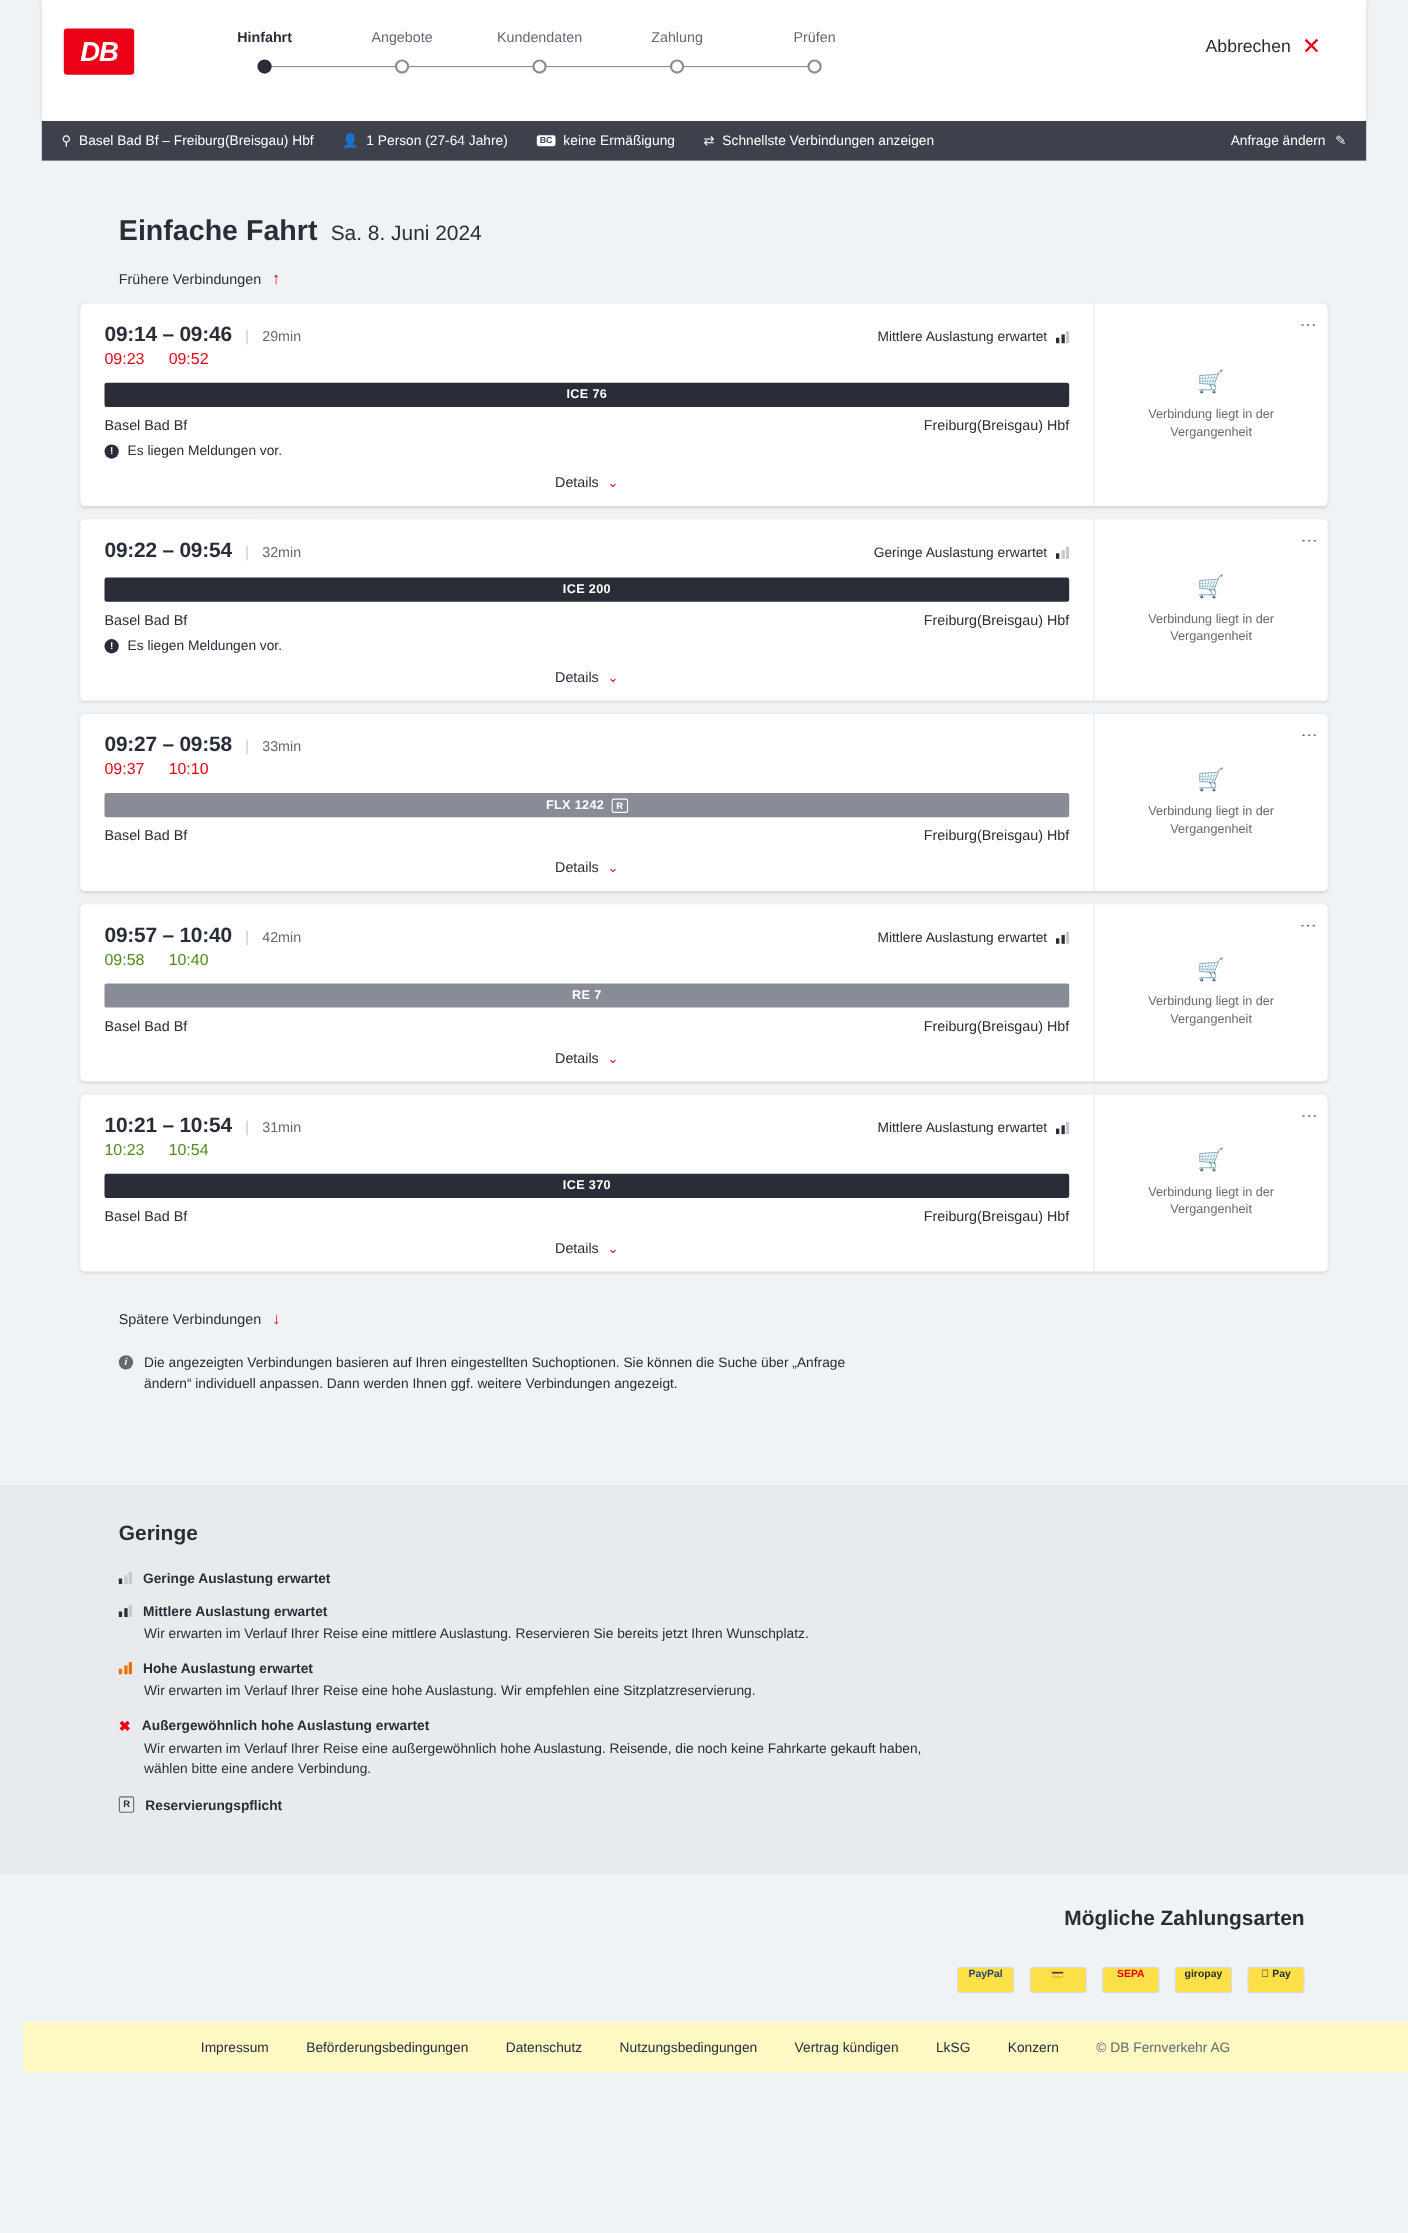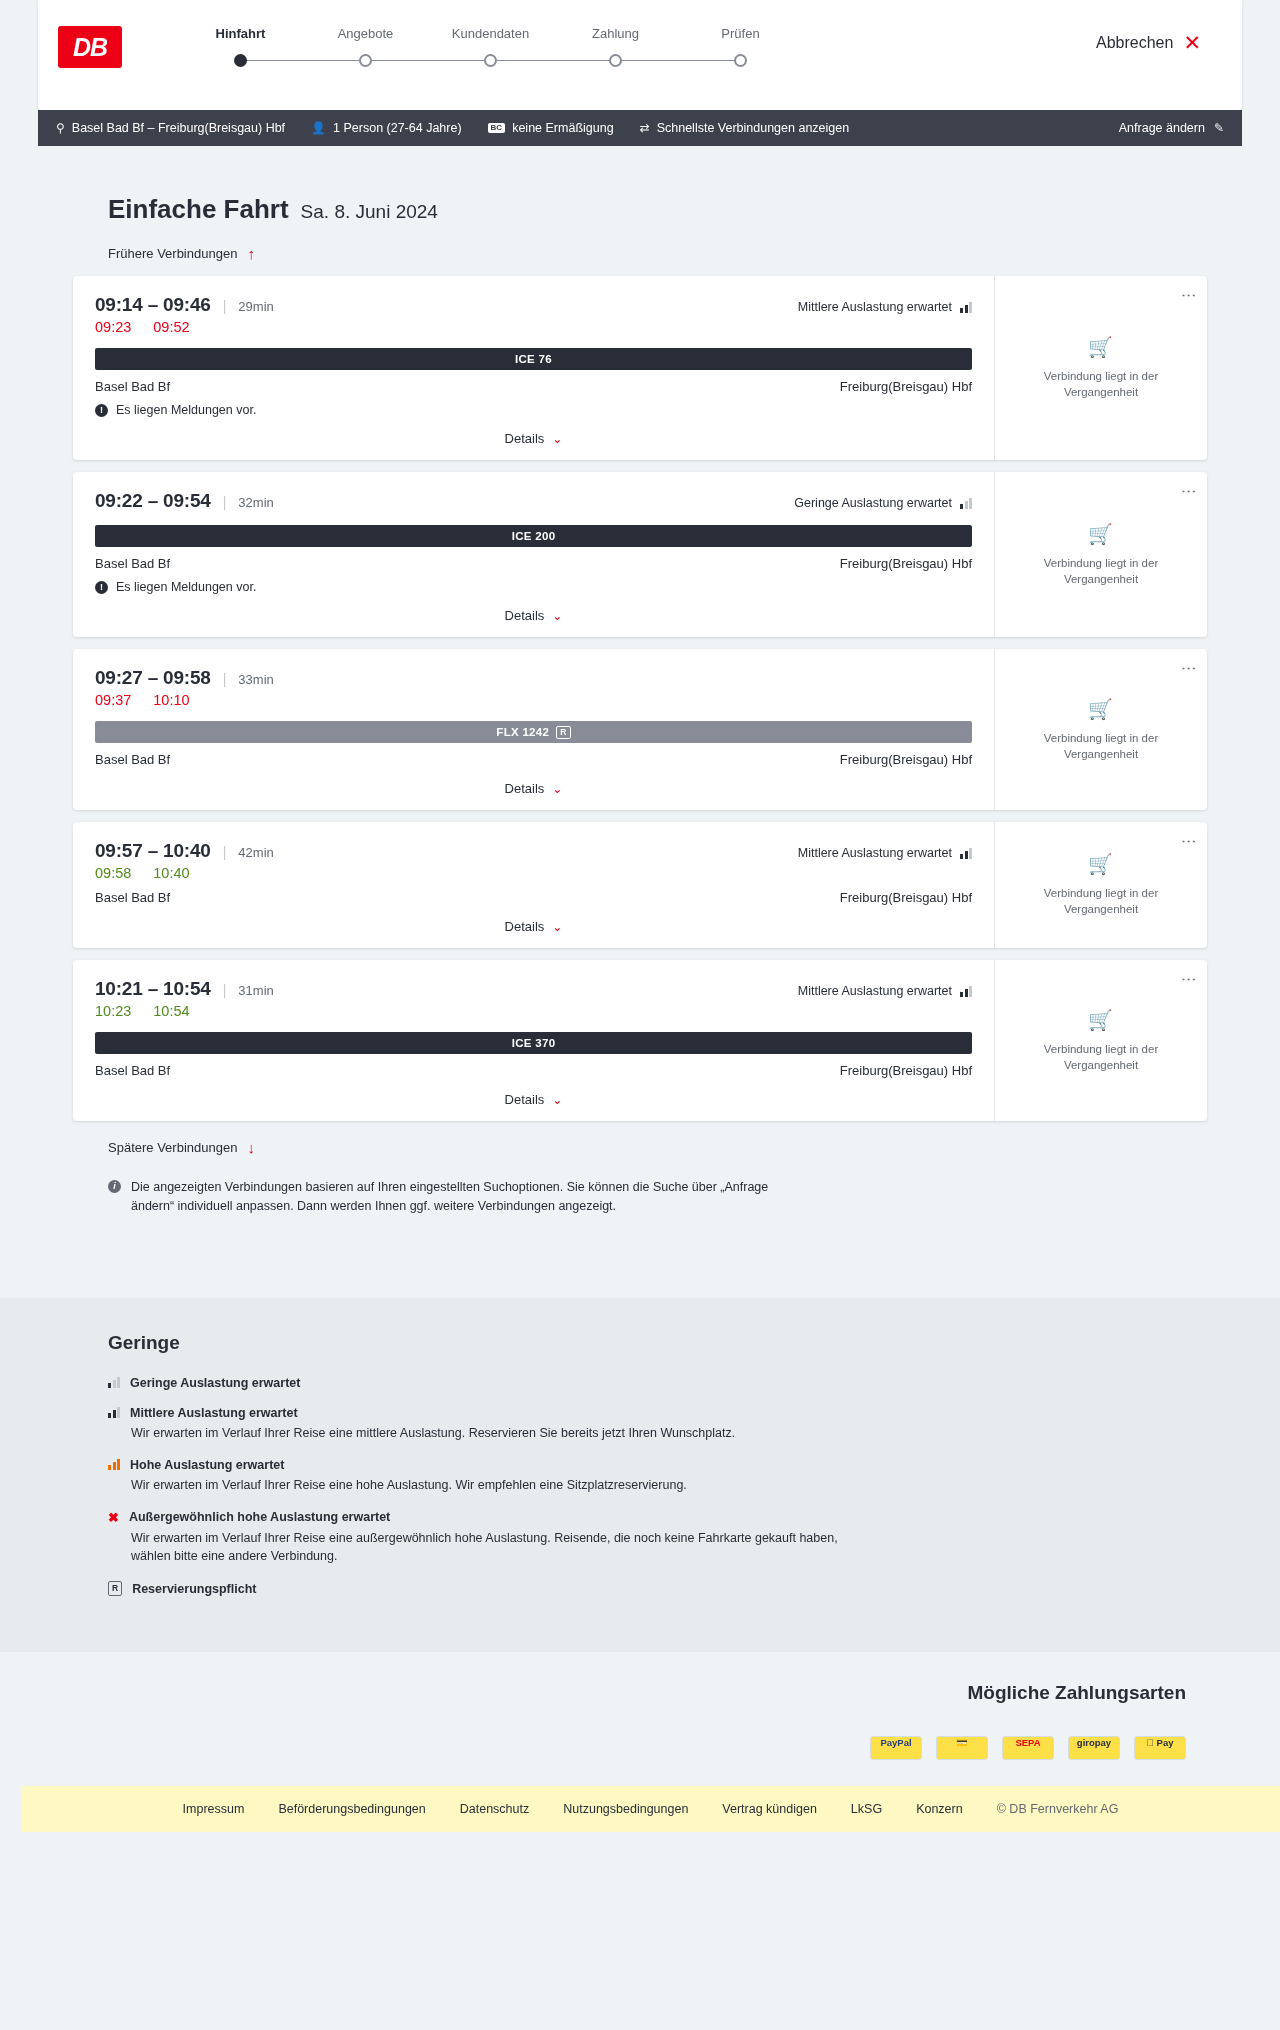--- a/index.html
+++ b/index.html
@@ -164,21 +164,21 @@
   .earlier-row, .later-row {
     display: flex;
     align-items: center;
     gap: 10px;
     padding-left: 70px;
     font-size: 13px;
     color: #282d37;
     cursor: pointer;
   }
   .earlier-row { margin-top: 20px; margin-bottom: 14px; }
-  .later-row { margin-top: 18px; }
+  .later-row { margin-top: 35px; }
   .arrow-ic { color: #ec0016; font-size: 15px; }
 
   
   .card {
     width: 1134px;
     margin: 0 auto 12px auto;
     background: #ffffff;
     border-radius: 4px;
     box-shadow: 0 1px 3px rgba(0,0,0,0.12);
     display: flex;
@@ -618,20 +618,23 @@
             <span class="bars mid">
                 <i class="b1"></i>
                 <i class="b2"></i>
                 <i class="b3"></i>
               </span>
           </span>
         </div>
         <div class="row-delay">
           <span class="delay-green">09:58</span>
           <span class="delay-green">10:40</span>
+        </div>
+        <div class="train-bar grey">
+          <span>RE 7</span>
         </div>
         <div class="row-stations">
           <span>Basel Bad Bf</span>
           <span>Freiburg(Breisgau) Hbf</span>
         </div>
         <div class="details-row">
           <span>Details</span>
           <span class="chev">⌄</span>
         </div>
       </div>

